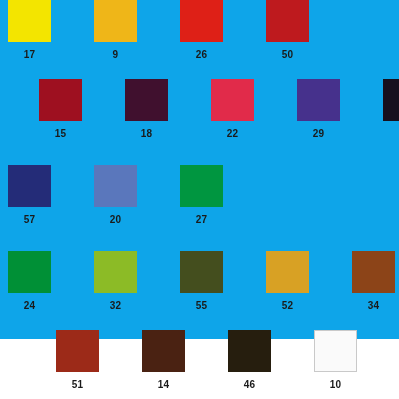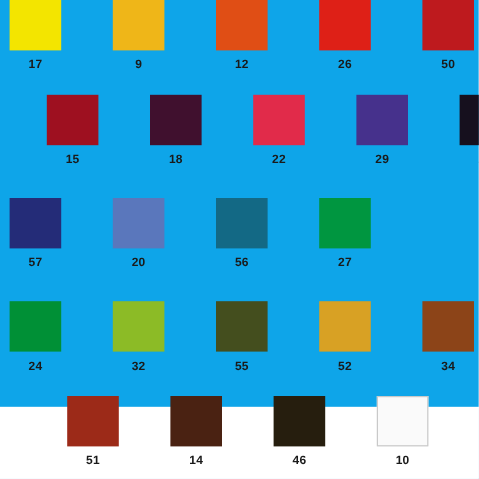--- a/index.html
+++ b/index.html
@@ -84,26 +84,20 @@
         <div class="swatch-label"><span>17</span></div>
       </div>
       <div class="swatch-cell">
         <div class="swatch-chip-wrap">
           <div class="swatch-chip" title="#EFB618" style="background-color: rgb(239, 182, 24);"></div>
         </div>
         <div class="swatch-label"><span>9</span></div>
       </div>
       <div class="swatch-cell">
         <div class="swatch-chip-wrap">
-          <div class="swatch-chip" title="#E04E15" style="background-color: rgb(224, 78, 21);"></div>
-        </div>
-        <div class="swatch-label"><span>12</span></div>
-      </div>
-      <div class="swatch-cell">
-        <div class="swatch-chip-wrap">
           <div class="swatch-chip" title="#DE2017" style="background-color: rgb(222, 32, 23);"></div>
         </div>
         <div class="swatch-label"><span>26</span></div>
       </div>
       <div class="swatch-cell">
         <div class="swatch-chip-wrap">
           <div class="swatch-chip" title="#BE1A1E" style="background-color: rgb(190, 26, 30);"></div>
         </div>
         <div class="swatch-label"><span>50</span></div>
       </div>
@@ -145,26 +139,20 @@
         <div class="swatch-chip-wrap">
           <div class="swatch-chip" title="#242C78" style="background-color: rgb(36, 44, 120);"></div>
         </div>
         <div class="swatch-label"><span>57</span></div>
       </div>
       <div class="swatch-cell">
         <div class="swatch-chip-wrap">
           <div class="swatch-chip" title="#5A77BC" style="background-color: rgb(90, 119, 188);"></div>
         </div>
         <div class="swatch-label"><span>20</span></div>
-      </div>
-      <div class="swatch-cell">
-        <div class="swatch-chip-wrap">
-          <div class="swatch-chip" title="#136985" style="background-color: rgb(19, 105, 133);"></div>
-        </div>
-        <div class="swatch-label"><span>56</span></div>
       </div>
       <div class="swatch-cell">
         <div class="swatch-chip-wrap">
           <div class="swatch-chip" title="#009640" style="background-color: rgb(0, 150, 64);"></div>
         </div>
         <div class="swatch-label"><span>27</span></div>
       </div>
     </div>
     <div class="swatch-row" style="top: 251px; align-items: center;">
       <div class="swatch-cell">

